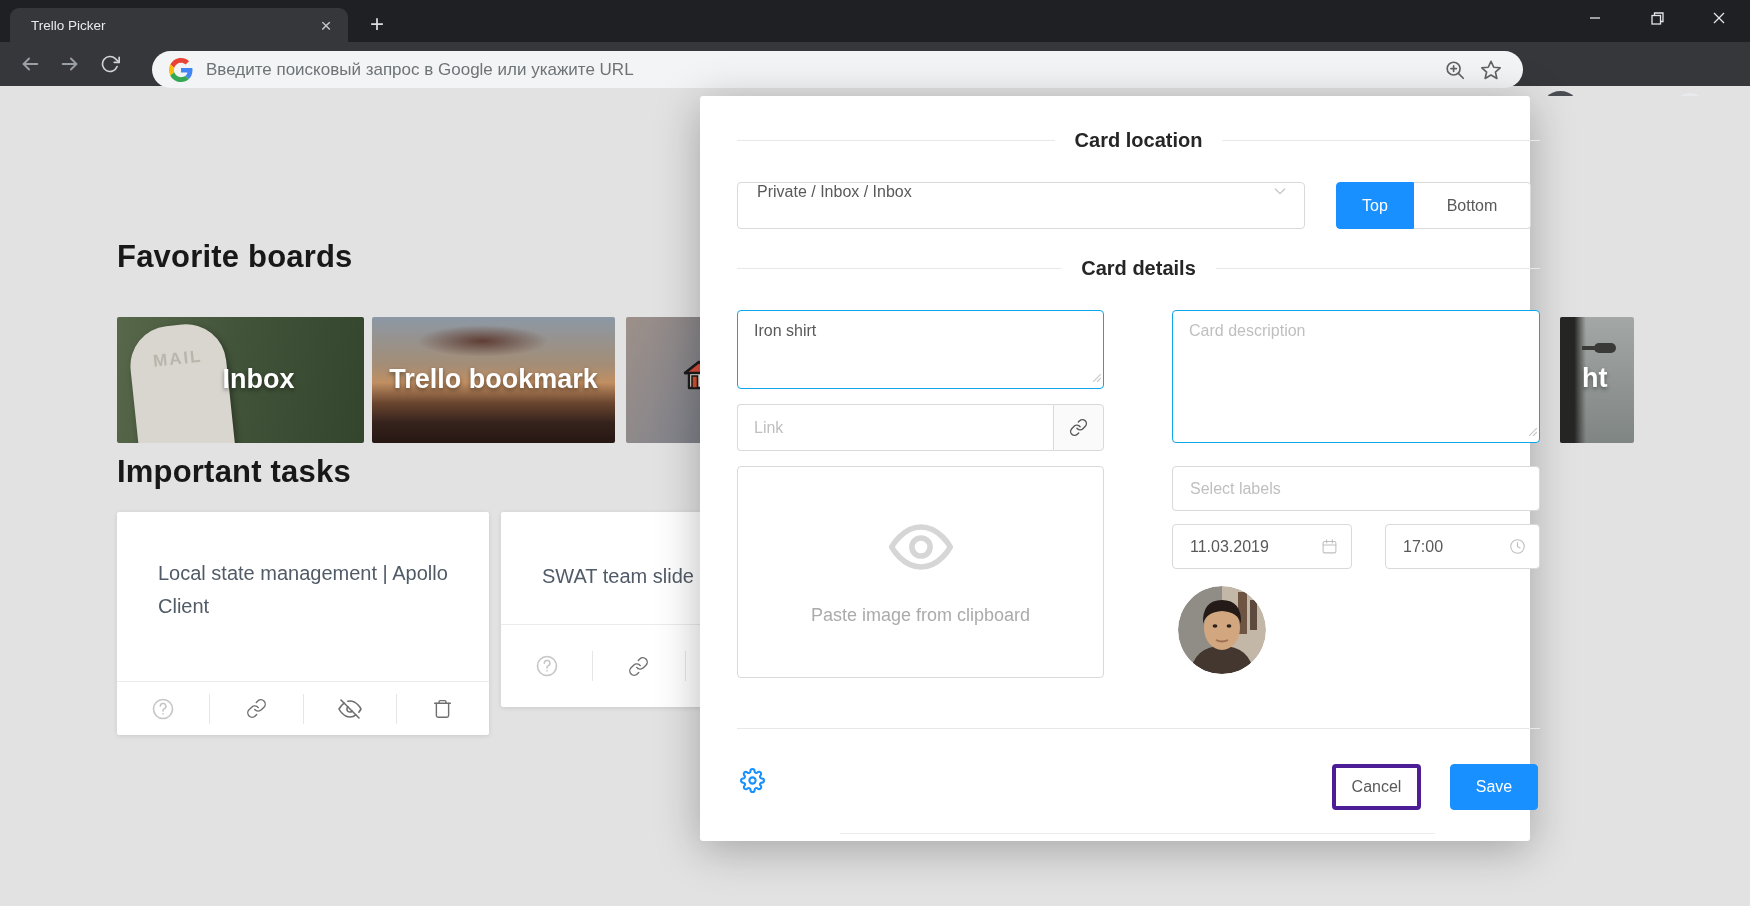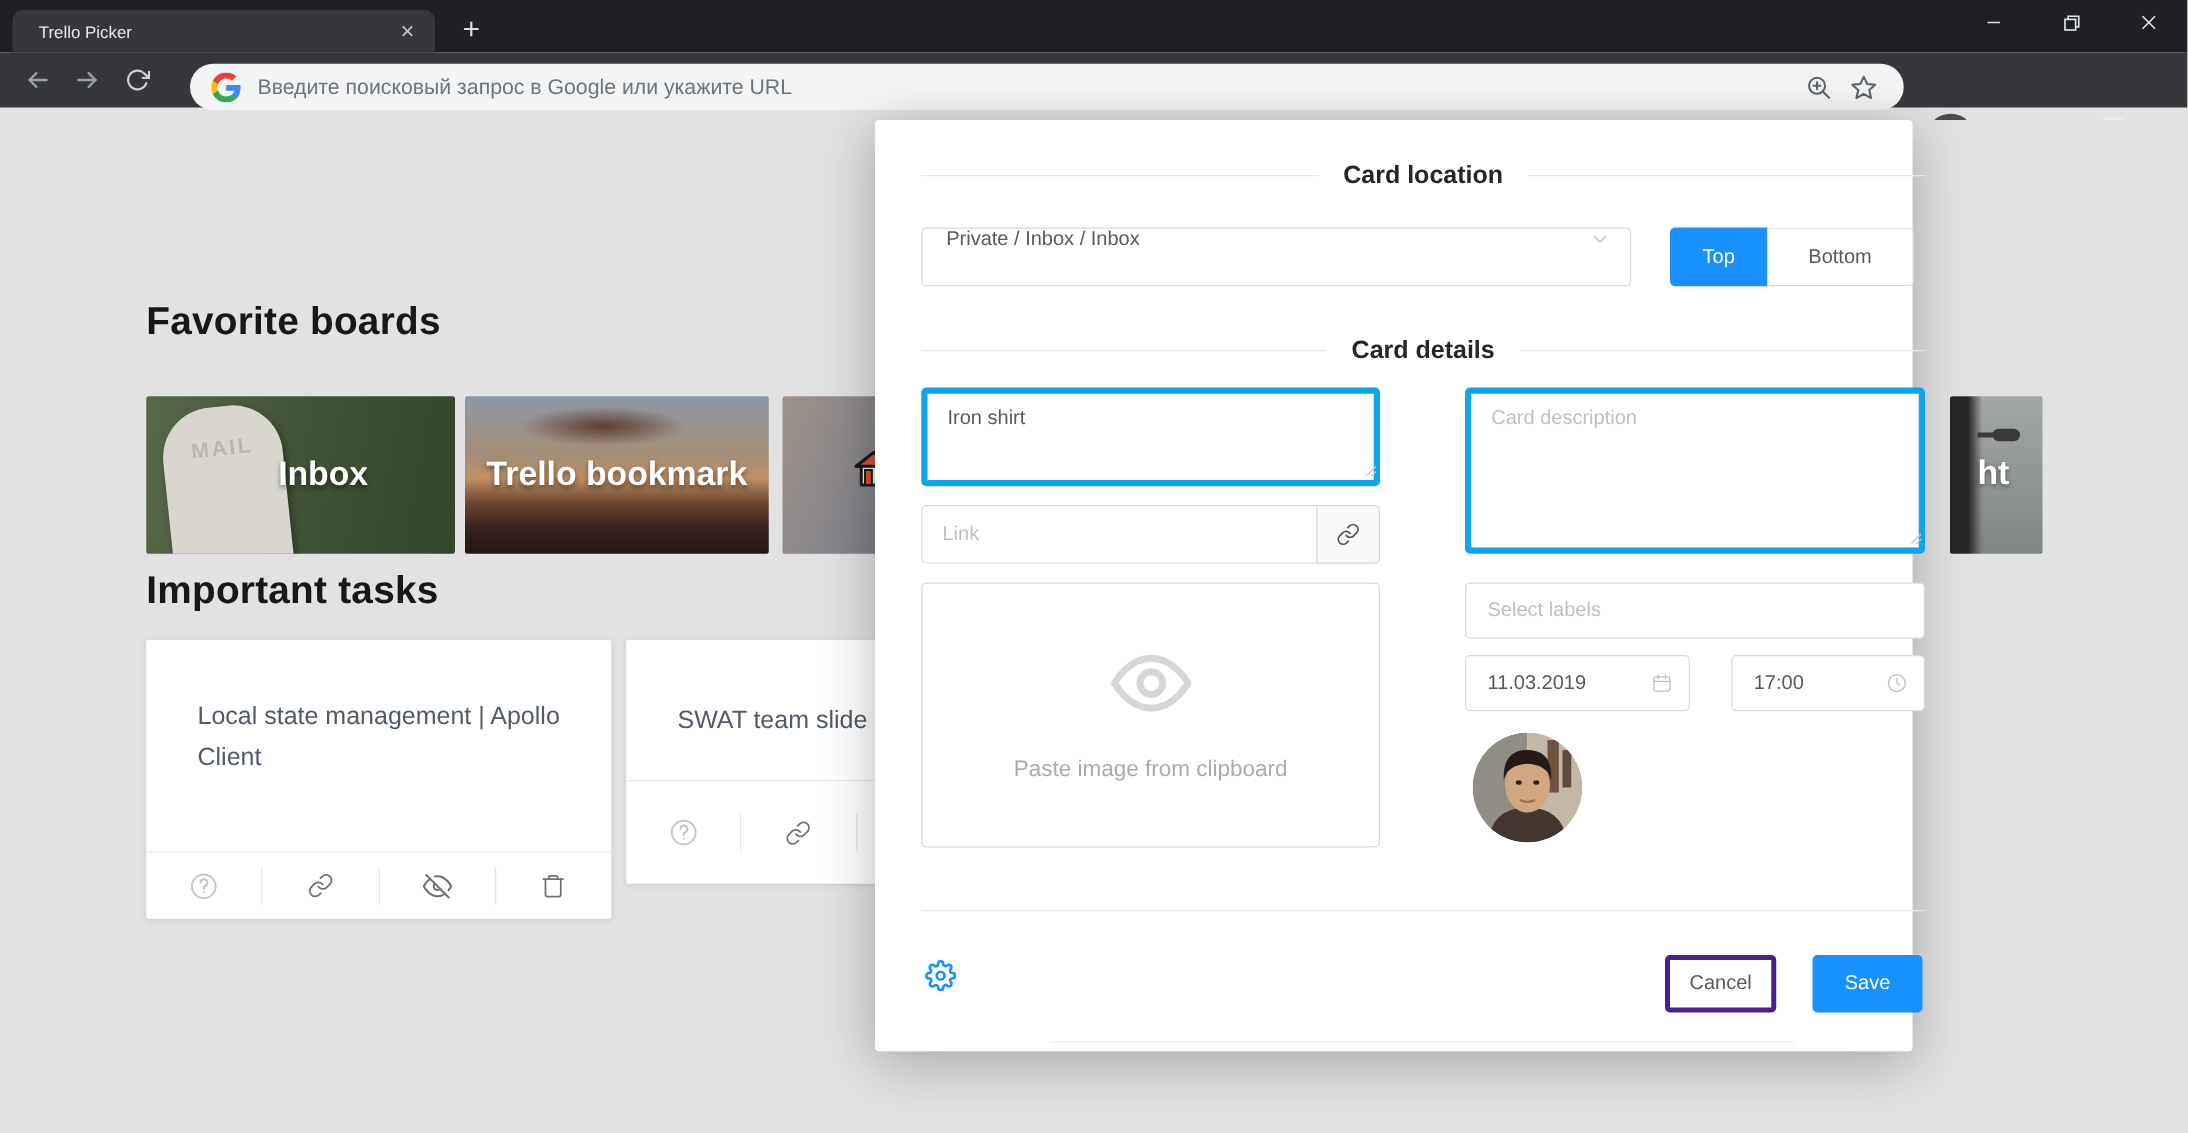--- a/index.html
+++ b/index.html
@@ -89,36 +89,36 @@
   .tf-div { width:1px; height:30px; background:#e6e6e6; }
   .tf-cell svg { stroke:#6f6f6f; stroke-width:1.6; fill:none; stroke-linecap:round; stroke-linejoin:round; }
   .tf-cell.q svg { stroke:#c6c6c6; }
 
   
   .modal { position:absolute; left:700px; top:96px; width:830px; height:745px; background:#fff;
            border-radius:3px; box-shadow:0 8px 45px rgba(0,0,0,0.28); z-index:10; }
   .div-title { position:absolute; left:37px; width:803px; height:28px; display:flex; align-items:center; }
   .div-title .ln { flex:1; height:1px; background:#e8e8e8; }
   .div-title .tx { margin:0 20px; font-size:20px; font-weight:700; color:#262626; white-space:nowrap; }
-  .dt1 { top:30px; } .dt2 { top:158px;margin-top:12px; }
+  .dt1 { top:30px; } .dt2 { top:158px; }
 
   .sel { position:absolute; left:37px; top:86px; width:568px; height:47px; border:1px solid #d9d9d9;
          border-radius:4px; background:#fff; display:flex; align-items:flex-start; padding:0 16px 0 19px; }
   .sel-val { flex:1; font-size:16px; color:#595959; }
   .sel svg { stroke:#bfbfbf; stroke-width:1.6; fill:none; stroke-linecap:round; stroke-linejoin:round; }
 
   .seg { position:absolute; left:636px; top:86px; height:47px; display:flex; }
   .seg-top { width:78px; height:47px; background:#1890ff; color:#fff; font-size:16px; border:1px solid #1890ff;
              border-radius:4px 0 0 4px; display:flex; align-items:center; justify-content:center; }
   .seg-bottom { width:117px; height:47px; background:#fff; color:#595959; font-size:16px;
                 border:1px solid #d9d9d9; border-left:none; border-radius:0 4px 4px 0;
                 display:flex; align-items:center; justify-content:center; }
 
   .ta-wrap { position:absolute; }
-  .ta-wrap textarea { width:100%; height:100%; border:5px solid #0ea5e9; border-radius:4px; resize:none;
+  .ta-wrap textarea { width:100%; height:100%; border:1px solid #0ea5e9; border-radius:4px; resize:none;
                       font-family:inherit; font-size:16px; color:#595959; padding:11px 16px; outline:none; }
   .ta-wrap textarea::placeholder { color:#bfbfbf; }
   .grip { position:absolute; right:3px; bottom:3px; }
   .grip svg { stroke:#c9c9c9; stroke-width:1.2; }
   .ttl { left:37px; top:214px; width:367px; height:79px; }
   .dsc { left:472px; top:214px; width:368px; height:133px; }
 
   .linkrow { position:absolute; left:37px; top:308px; width:367px; height:47px; display:flex; }
   .linkrow input { flex:1; border:1px solid #d9d9d9; border-right:none; border-radius:4px 0 0 4px;
                    font-family:inherit; font-size:16px; color:#595959; padding:0 16px; outline:none; min-width:0; }

